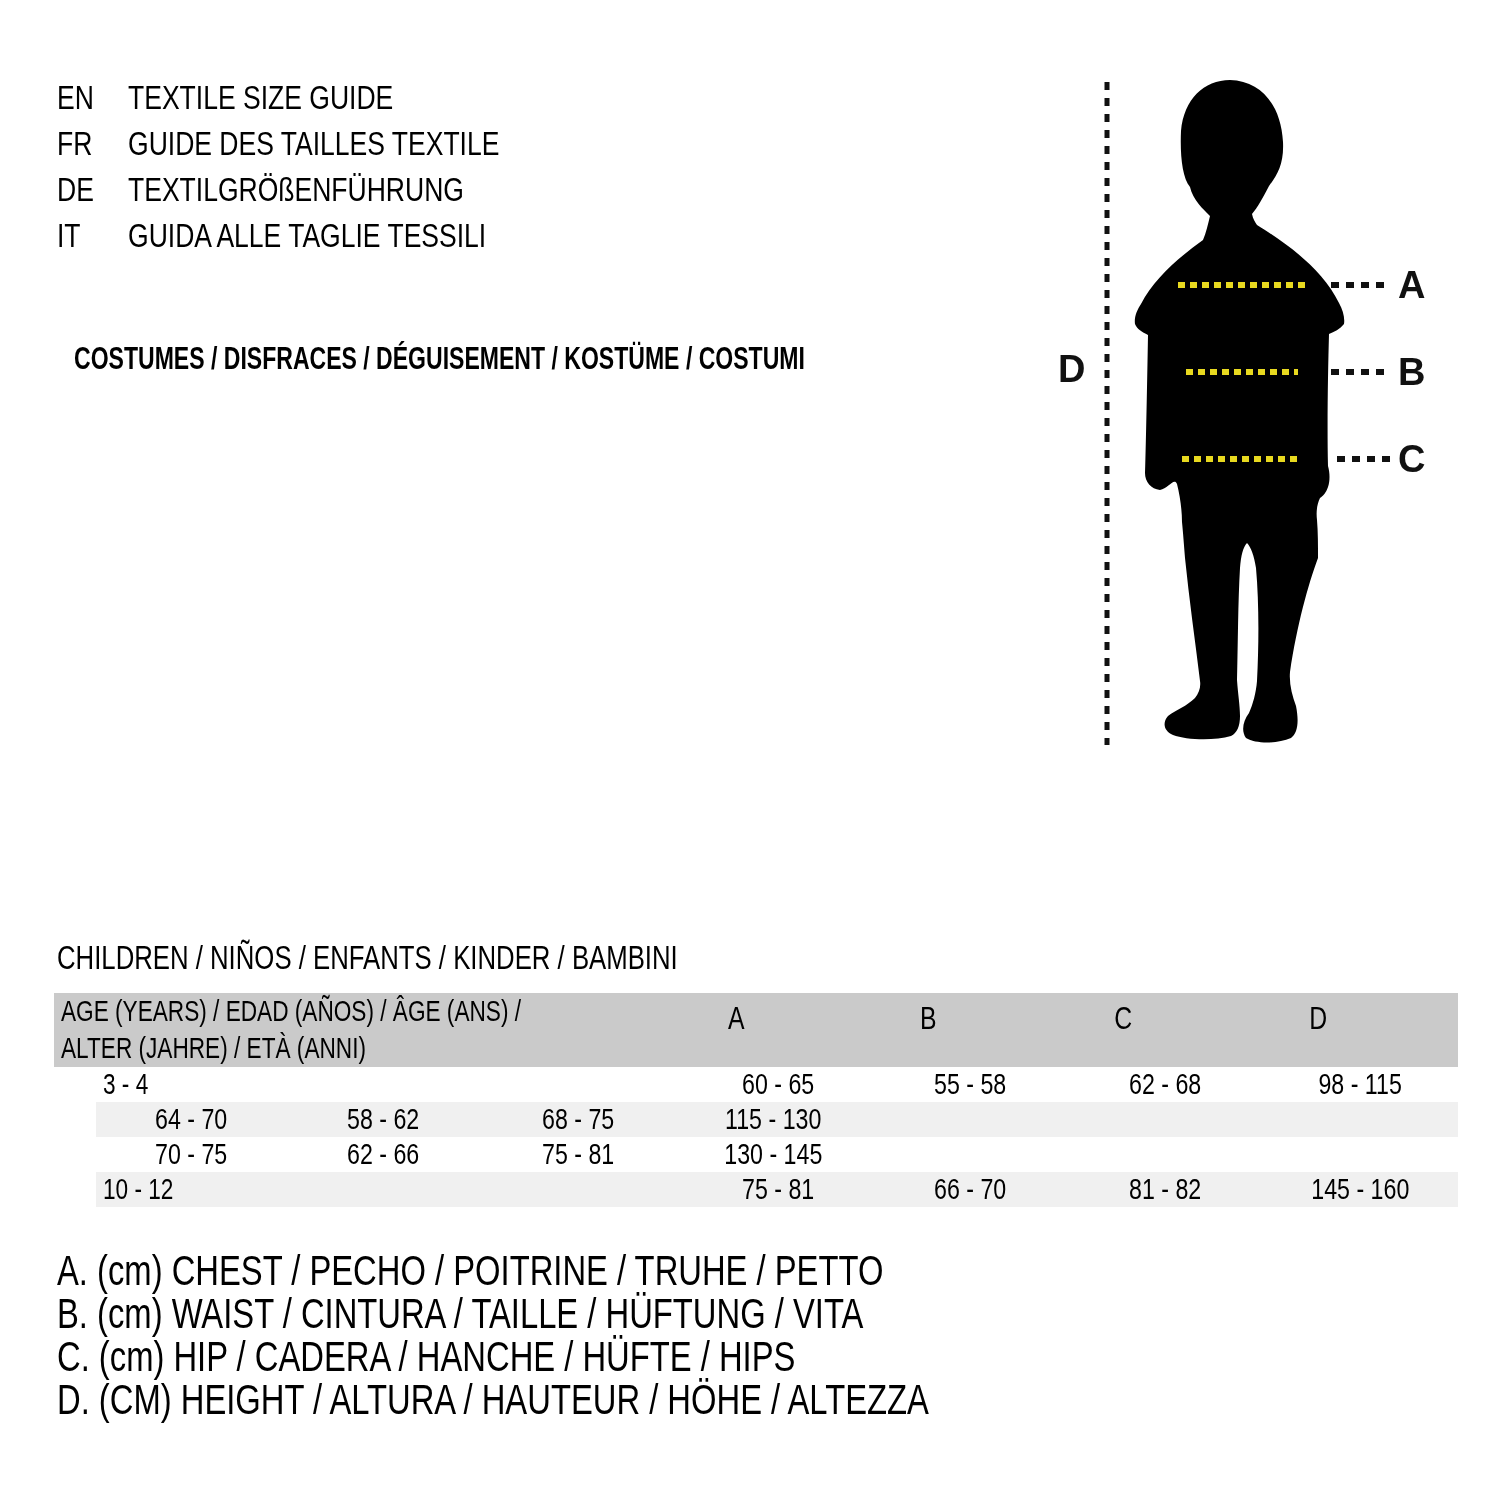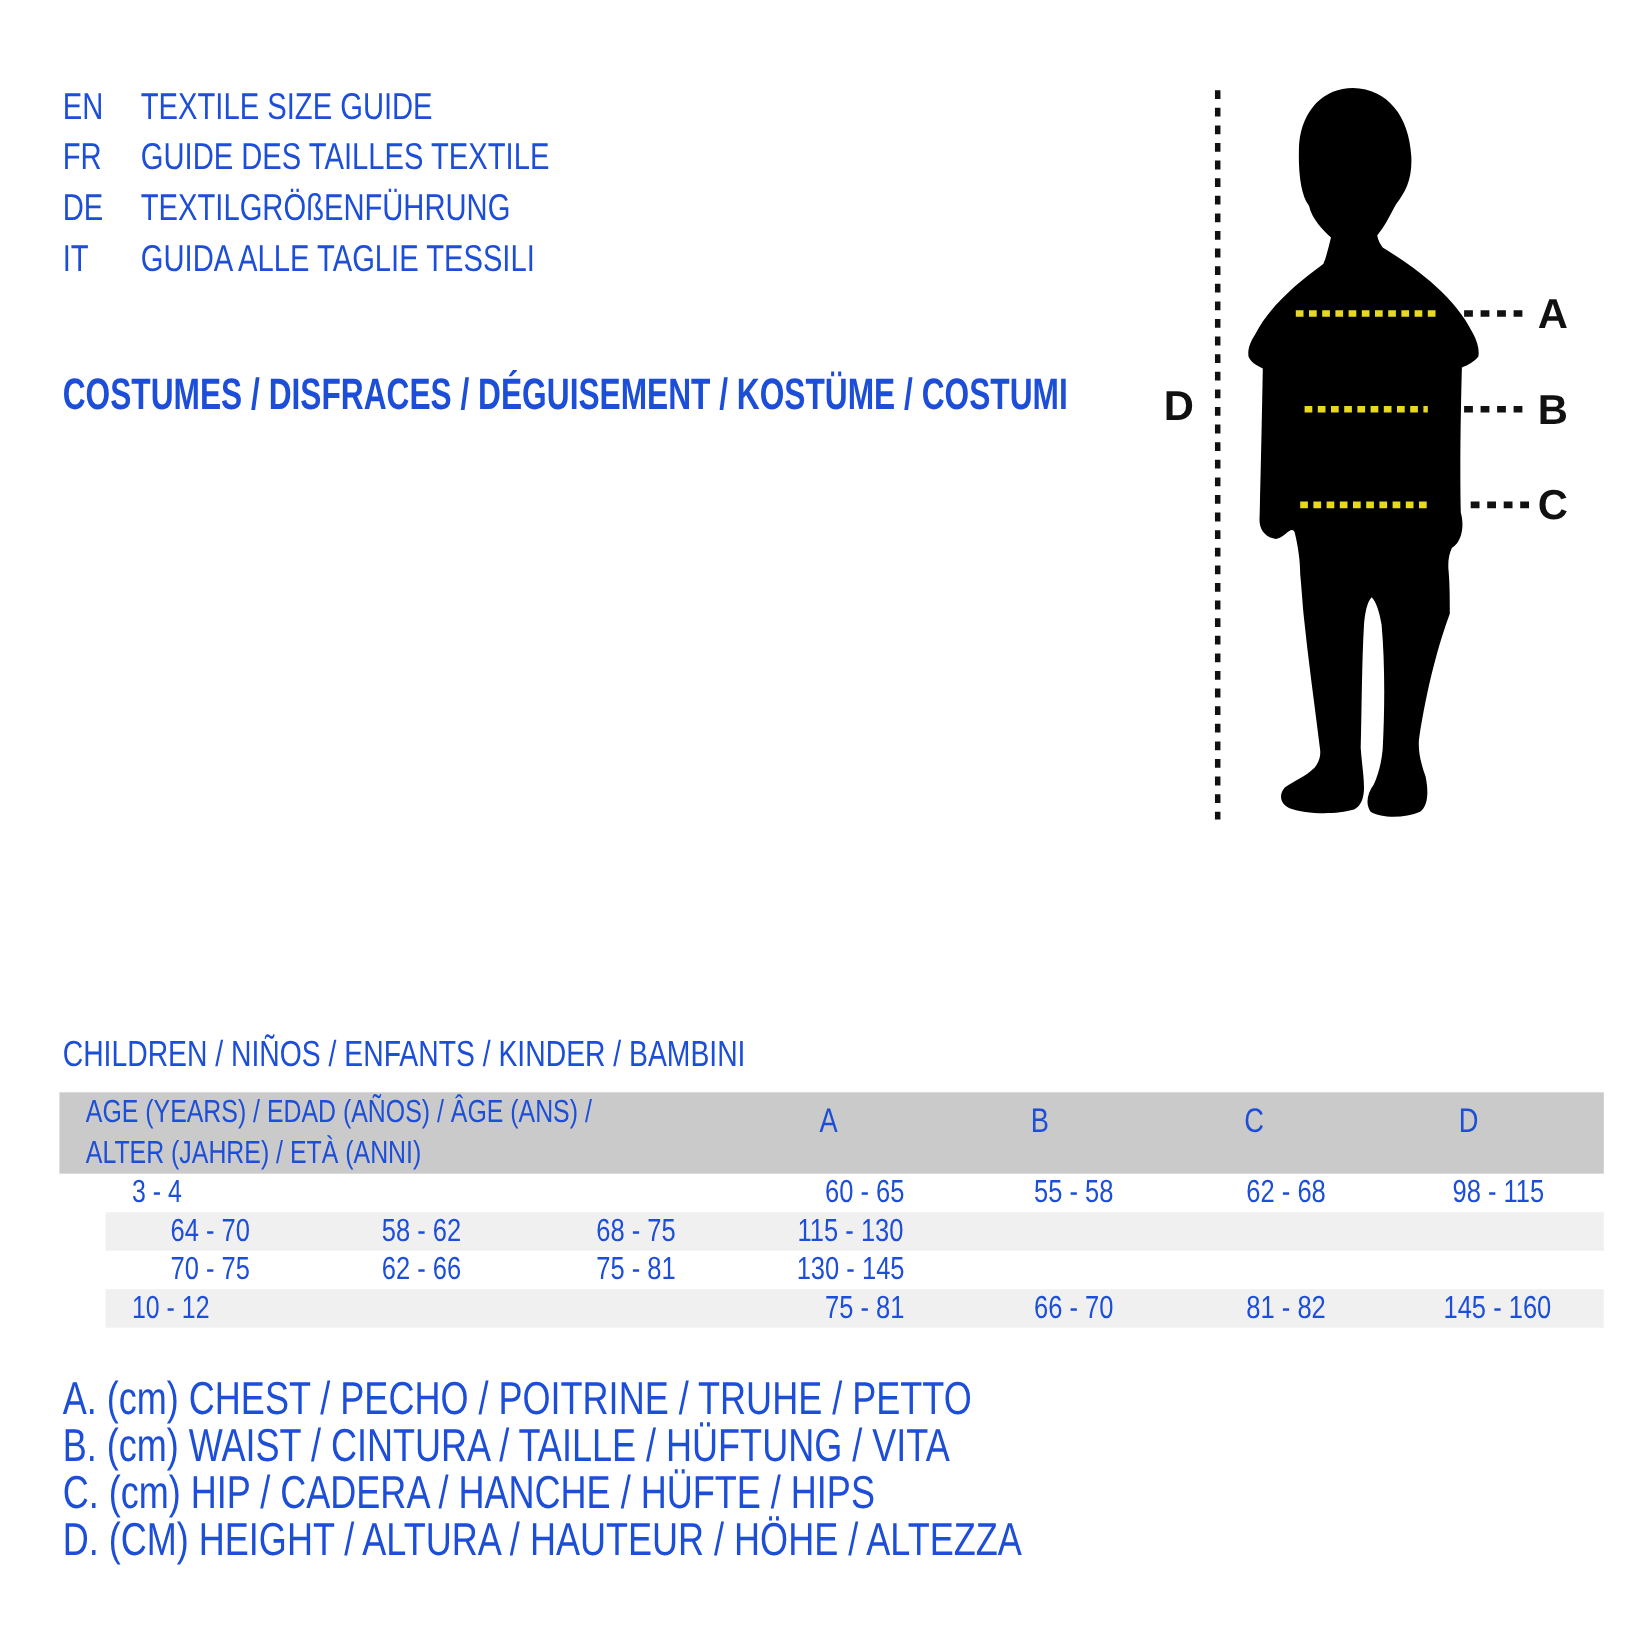--- a/index.html
+++ b/index.html
@@ -1,40 +1,40 @@
 <!DOCTYPE html>
 <html><head>
 <meta charset="utf-8">
 <style>
   html,body{margin:0;padding:0;background:#fff;}
   .canvas{
     position:relative;width:1501px;height:1500px;background:#ffffff;
-    font-family:"Liberation Sans", sans-serif;color:#1d4ed8;overflow:hidden;
+    font-family:"Liberation Sans", sans-serif;color:#000000;overflow:hidden;
   }
   
   .cx{display:inline-block;transform:scaleX(0.78);transform-origin:0 50%;white-space:nowrap;}
   .cx72{display:inline-block;transform:scaleX(0.72);transform-origin:0 50%;white-space:nowrap;}
   .cxc{display:inline-block;transform:scaleX(0.80);transform-origin:50% 50%;white-space:nowrap;}
 
   .lang-block{position:absolute;left:57px;top:74px;}
   .lang-row{display:flex;height:46px;align-items:center;font-size:34px;}
   .lang-code{width:71px;}
 
-  .costumes-title{position:absolute;left:57px;top:337px;height:40px;display:flex;align-items:flex-start;
-    font-size:40px;font-weight:bold;}
+  .costumes-title{position:absolute;left:74px;top:337px;height:40px;display:flex;align-items:flex-end;
+    font-size:32px;font-weight:bold;}
 
   .figure{position:absolute;left:1040px;top:70px;}
   .figure text{font-family:"Liberation Sans", sans-serif;font-weight:bold;font-size:38px;fill:#111;}
 
   .children-title{position:absolute;left:57px;top:939px;height:40px;display:flex;align-items:flex-start;
     font-size:33px;}
 
   .size-table{position:absolute;left:54px;top:993px;width:1404px;font-size:29px;}
   .thead{display:flex;height:74px;}
-  .c-age{width:580px;padding-left:24px;display:flex;flex-direction:column;justify-content:center;line-height:37px;}
+  .c-age{width:580px;padding-left:7px;display:flex;flex-direction:column;justify-content:center;line-height:37px;}
   .c-val{width:195px;display:flex;align-items:center;justify-content:center;}
   .c-val.first{width:190px;}
   .thead .c-val{align-items:flex-start;padding-top:8px;font-size:31px;}
   .trow{display:flex;height:35px;margin-left:42px;}
   .trow .c-age{justify-content:center;}
 
   .legend{position:absolute;left:57px;top:1249px;font-size:42px;}
   .legend-row{height:43px;display:flex;align-items:center;}
 </style>
 </head>

